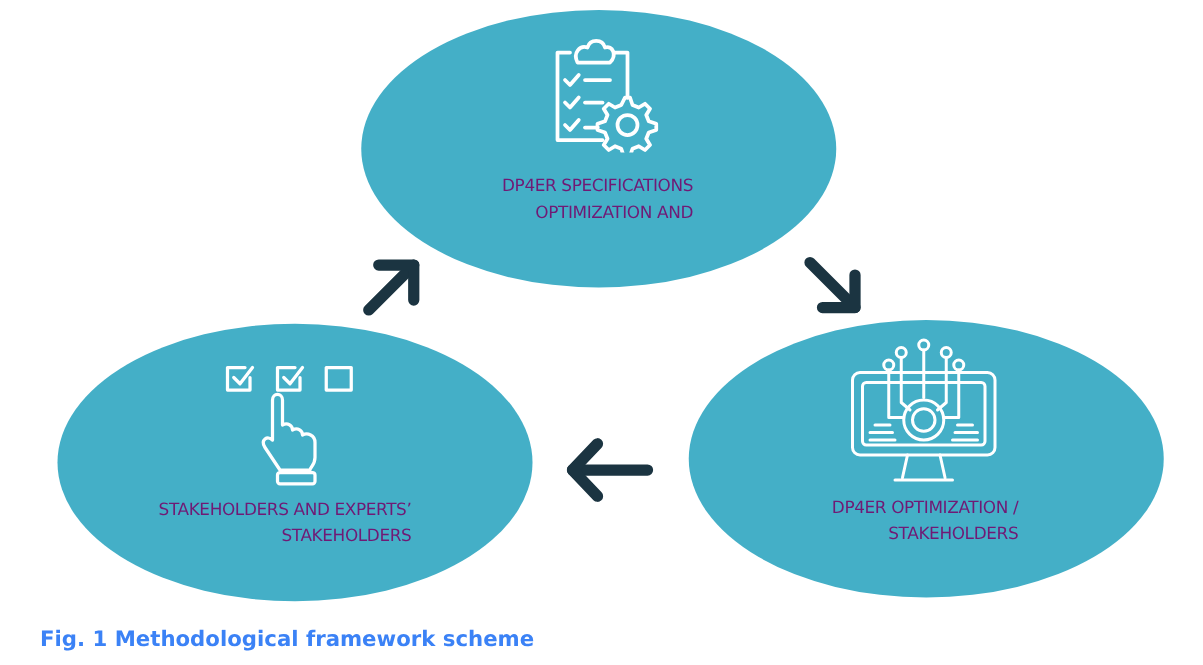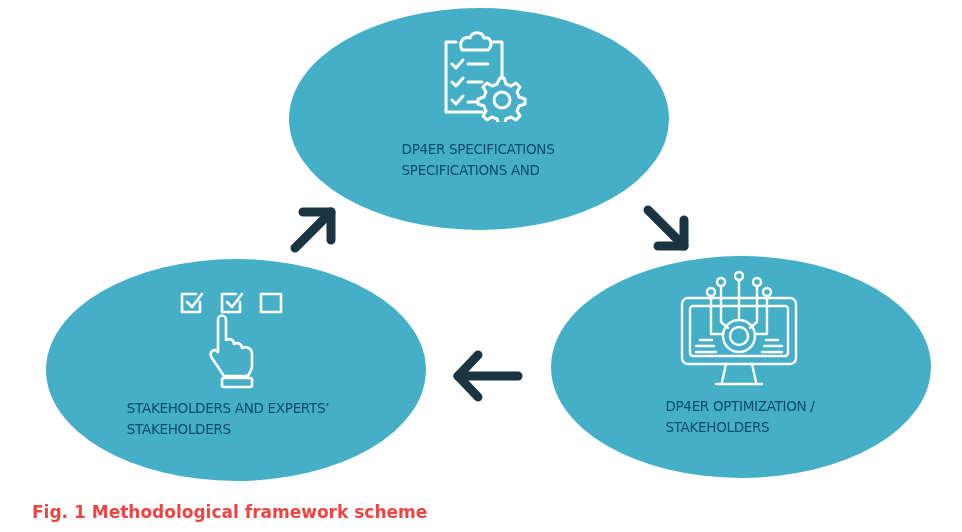--- a/index.html
+++ b/index.html
@@ -1,45 +1,45 @@
 <!DOCTYPE html>
 <html><head>
 <meta charset="utf-8">
 <style>
   html, body { margin: 0; padding: 0; background: #ffffff; }
   body { width: 962px; height: 532px; position: relative; overflow: hidden; font-family: "Liberation Sans", "DejaVu Sans", sans-serif; }
   .ellipse { position: absolute; width: 380px; height: 222px; border-radius: 50%; background: #44afc7; }
   #e-top { left: 289px; top: 8px; }
   #e-right { left: 551px; top: 256px; }
   #e-left { left: 46px; top: 259px; }
-  .label { position: absolute; color: #0c4a6e; text-align: left; font-family: "DejaVu Sans", sans-serif; font-size: 13.5px; line-height: 21px; letter-spacing: -0.3px; white-space: nowrap; transform: translateX(-50%); }
+  .label { position: absolute; color: #701a75; text-align: right; font-family: "DejaVu Sans", sans-serif; font-size: 13.5px; line-height: 21px; letter-spacing: -0.3px; white-space: nowrap; transform: translateX(-50%); }
   .icon { position: absolute; }
   .arrow { position: absolute; }
-  .caption { position: absolute; left: 32px; top: 502px; font-family: "DejaVu Sans", sans-serif; font-weight: bold; font-size: 17px; color: #ef4444; white-space: nowrap; }
+  .caption { position: absolute; left: 32px; top: 502px; font-family: "DejaVu Sans", sans-serif; font-weight: bold; font-size: 17px; color: #3b82f6; white-space: nowrap; }
 </style>
 </head>
 <body>
 
 <div class="ellipse" id="e-top"></div>
 <svg class="icon" style="left:440px;top:28px" width="92" height="94" viewBox="0 0 92 94" fill="none" stroke="#ffffff" stroke-width="3" stroke-linecap="round" stroke-linejoin="round">
   <path d="M16 14 H6 V84 H42"></path>
   <path d="M52 14 H62 V50"></path>
   <path d="M22 22 C18 14 24 8 30 10 C32 3 42 3 44 10 C50 8 54 16 48 22 Z"></path>
   <path d="M12 36 l4 4 l7 -8"></path>
     <path d="M28 36 H48"></path>
   <path d="M12 54 l4 4 l7 -8"></path>
     <path d="M28 54 H42"></path>
   <path d="M12 72 l4 4 l7 -8"></path>
     <path d="M28 74 H38"></path>
   <path d="M60 50 l4 0 l2 6 l5 2 l5 -3 l4 4 l-3 5 l2 5 l6 2 l0 5 l-6 2 l-2 5 l3 5 l-4 4 l-5 -3 l-5 2 l-2 6 l-5 0 l-2 -6 l-5 -2 l-5 3 l-4 -4 l3 -5 l-2 -5 l-6 -2 l0 -5 l6 -2 l2 -5 l-3 -5 l4 -4 l5 3 l5 -2 Z"></path>
   <circle cx="62" cy="72" r="8"></circle>
 </svg>
 <div class="label" style="left:478px;top:139px">
   <div>DP4ER SPECIFICATIONS</div>
-  <div>SPECIFICATIONS AND</div>
+  <div>OPTIMIZATION AND</div>
 </div>
 
 <div class="ellipse" id="e-right"></div>
 <svg class="icon" style="left:676px;top:268px" width="126" height="122" viewBox="0 0 126 122" fill="none" stroke="#ffffff" stroke-width="2.4" stroke-linecap="round" stroke-linejoin="round">
   <rect x="6" y="30" width="114" height="66" rx="6"></rect>
   <rect x="14" y="38" width="98" height="50" rx="3"></rect>
   <path d="M50 96 L46 114 M76 96 L80 114 M40 116 H86"></path>
   <circle cx="63" cy="8" r="4"></circle>
     <path d="M63 12 V50"></path>
   <circle cx="45" cy="14" r="4"></circle>

